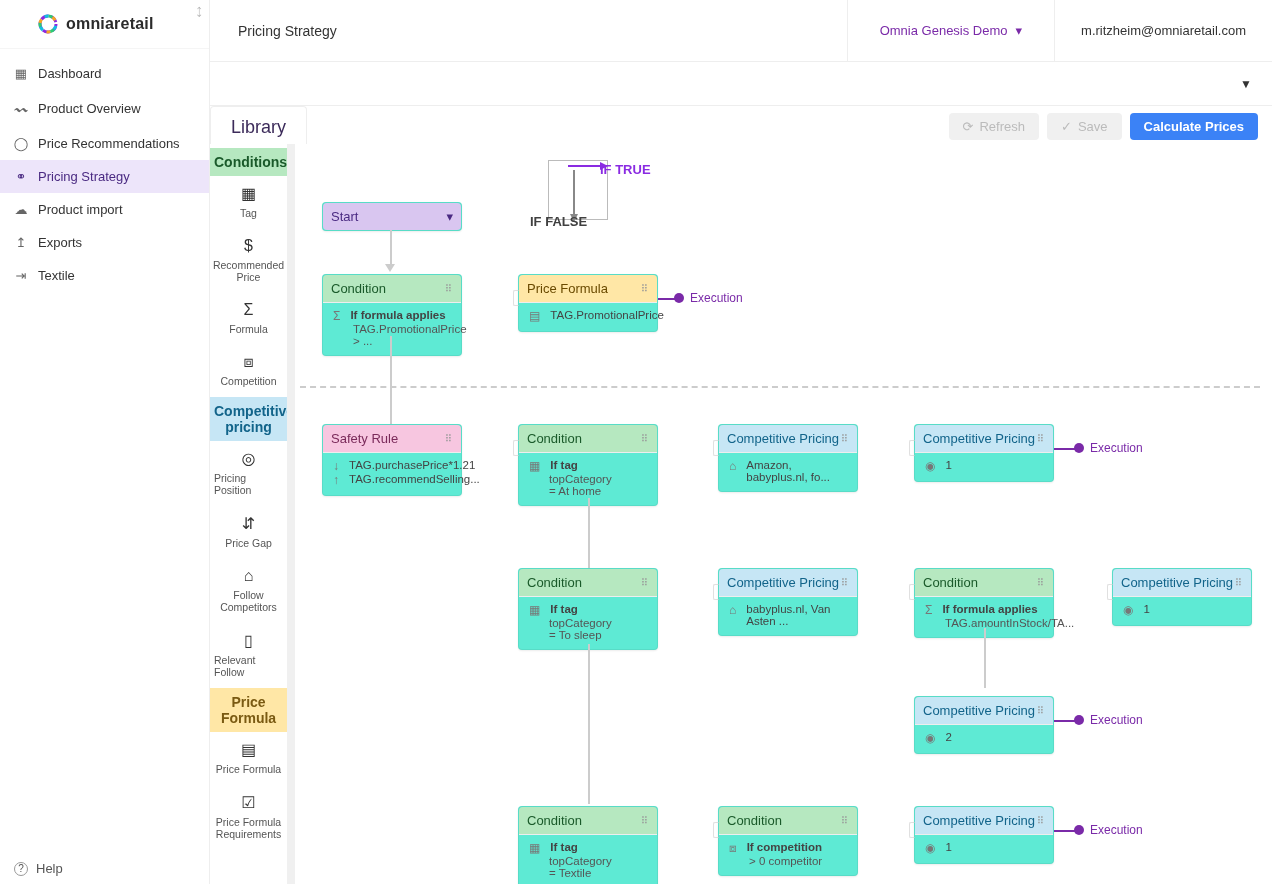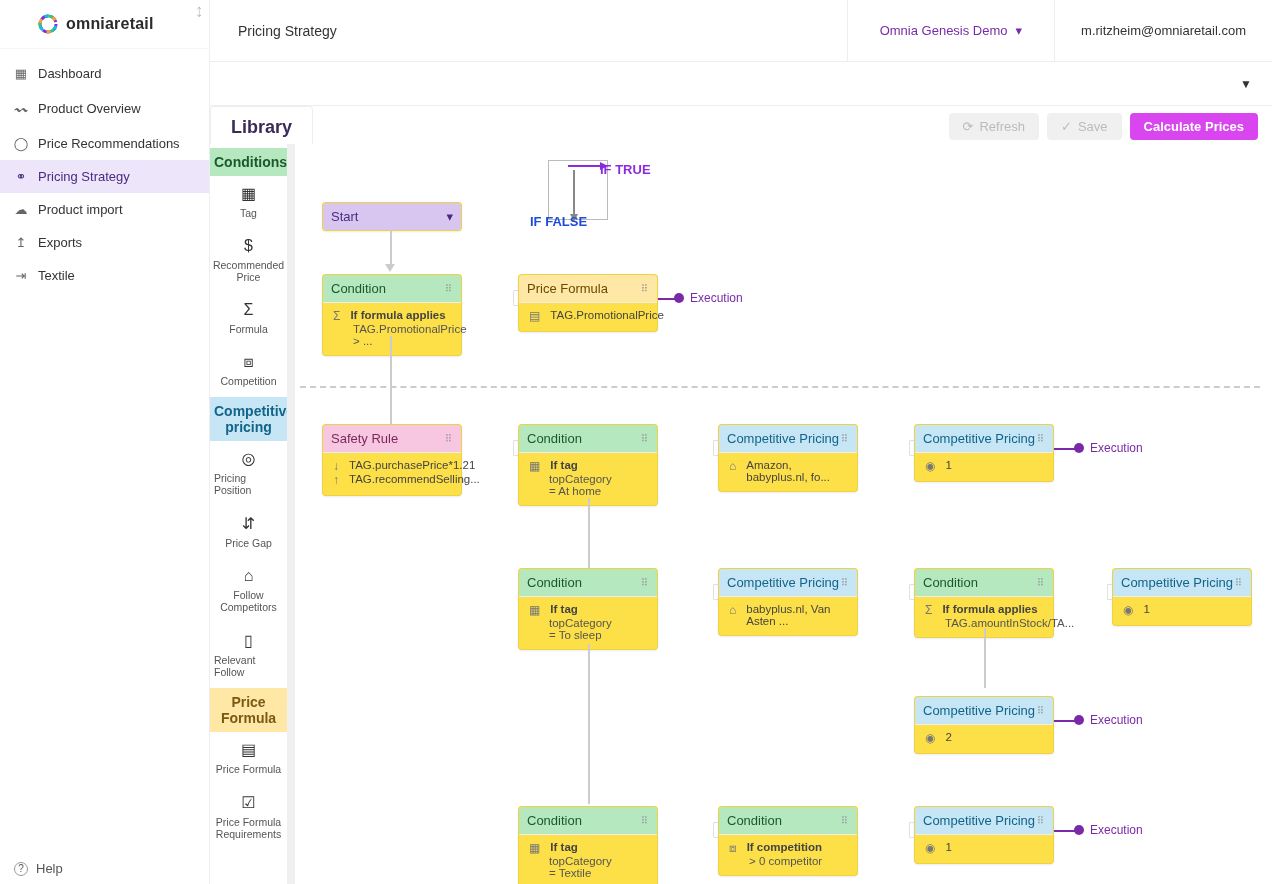--- a/index.html
+++ b/index.html
@@ -23,41 +23,41 @@
 .portal-picker { padding: 0 32px; font-size: 13px; color: #7a2aa8; cursor: pointer; display: flex; align-items: center; gap: 8px; }
 .user-email { padding: 0 26px; font-size: 13px; color: #333; }
 
 .subheader { position: absolute; left: 210px; top: 62px; right: 0; height: 44px; border-bottom: 1px solid #eee; display: flex; align-items: center; padding: 0 14px 0 14px; }
 .subheader-title { font-size: 20px; font-weight: 700; color: #3c2b5a; flex: 1; }
 .chev-down { color: #333; margin-left: auto; font-size: 12px; cursor: pointer; padding-right: 6px; }
 
 .toolbar { position: absolute; left: 295px; top: 106px; right: 0; height: 40px; display: flex; align-items: center; justify-content: flex-end; padding: 8px 14px; gap: 8px; }
 .btn { border-radius: 4px; padding: 6px 14px; font-size: 13px; cursor: pointer; display: inline-flex; align-items: center; gap: 6px; border: none; }
 .btn-disabled { background: #f0f0f0; color: #bbb; cursor: default; }
-.btn-primary { background: #d946ef; color: #fff; font-weight: 600; }
+.btn-primary { background: #3b82f6; color: #fff; font-weight: 600; }
 
 .library-panel { position: absolute; left: 210px; top: 106px; width: 85px; bottom: 0; border-right: 8px solid #f0f0f0; background: #fff; overflow: hidden; }
-.library-tab { position: absolute; left: 210px; top: 106px; background: #fff; border: 1px solid #eee; border-bottom: none; padding: 10px 20px 6px 20px; font-size: 18px; font-weight: 700; color: #3c2b5a; border-radius: 4px 4px 0 0; z-index: 3; }
+.library-tab { position: absolute; left: 210px; top: 106px; background: #fff; border: 1px solid #eee; border-bottom: none; padding: 10px 20px 6px 20px; font-size: 18px; font-weight: 400; color: #3c2b5a; border-radius: 4px 4px 0 0; z-index: 3; }
 .library-inner { position: absolute; top: 42px; left: 0; right: 0; bottom: 0; overflow: hidden; }
 .lib-section-hdr { font-size: 14px; font-weight: 700; padding: 6px 4px; text-align: center; }
 .hdr-conditions { background: #b6e8c0; color: #1a5a2a; }
 .hdr-competitive { background: #c6e6f5; color: #12648a; }
 .hdr-formula { background: #ffe7a6; color: #7a5a12; }
 .lib-item { display: flex; flex-direction: column; align-items: center; padding: 8px 4px 10px 4px; font-size: 10.5px; color: #555; gap: 4px; cursor: grab; }
 .lib-item .ico { font-size: 16px; color: #333; }
 
 .canvas { position: absolute; left: 300px; top: 146px; right: 0; bottom: 0; background: #fff; overflow: hidden; }
 
 .legend-box { position: absolute; border: 1px solid #bbb; }
 .legend-true { left: 248px; width: 60px; height: 60px; top: 14px; }
 .legend-arrow-true { position: absolute; left: 268px; top: 14px; width: 50px; height: 12px; }
 .legend-true-text { position: absolute; left: 300px; top: 16px; font-size: 13px; font-weight: 700; color: #8a2be2; }
-.legend-false-text { position: absolute; left: 230px; top: 68px; font-size: 13px; font-weight: 700; color: #1d4ed8; }
-
-.node { position: absolute; border-radius: 4px; box-shadow: 0 1px 2px rgba(0,0,0,0.08); border: 1px solid rgba(0,0,0,0.06); background: #fde047; }
+.legend-false-text { position: absolute; left: 230px; top: 68px; font-size: 13px; font-weight: 700; color: #404040; }
+
+.node { position: absolute; border-radius: 4px; box-shadow: 0 1px 2px rgba(0,0,0,0.08); border: 1px solid rgba(0,0,0,0.06); background: #5eead4; }
 .node-head { display: flex; align-items: center; justify-content: space-between; padding: 6px 8px; font-size: 13px; border-radius: 4px 4px 0 0; }
 .node-head.only { border-radius: 4px; }
 .node-body { padding: 6px 8px 8px 10px; font-size: 11.5px; color: #444; border-top: 1px solid #eee; }
 .node-body .line { display: flex; gap: 6px; align-items: flex-start; }
 .node-body .sub { padding-left: 20px; color: #555; font-size: 11.5px; }
 .drag { color: #999; font-size: 10px; letter-spacing: 1px; cursor: grab; }
 .head-start { background: #d9c6f0; color: #4a2a82; }
 .head-green { background: #b6e8c0; color: #1a5a2a; }
 .head-yellow { background: #ffe7a6; color: #6a4a00; }
 .head-pink { background: #f7c6e0; color: #7a2a5a; }

